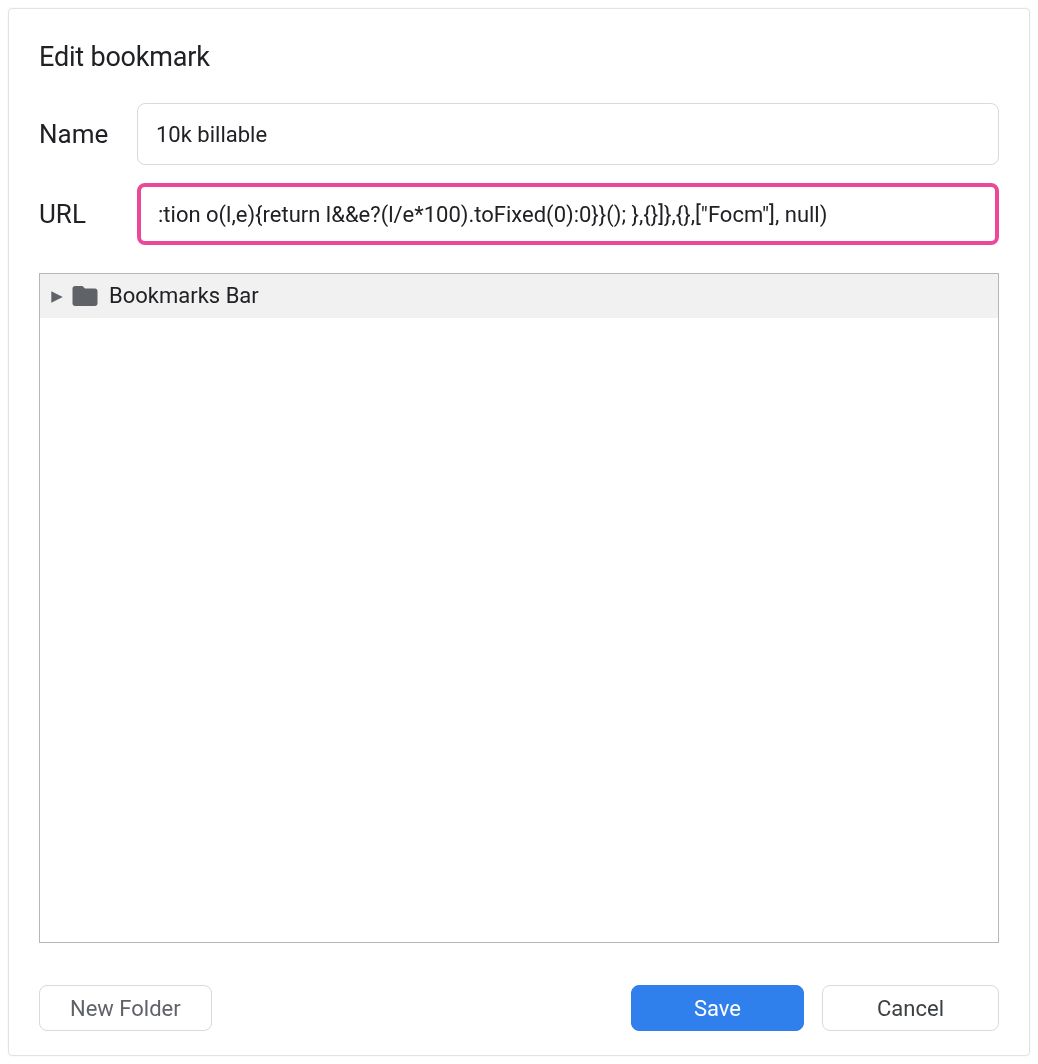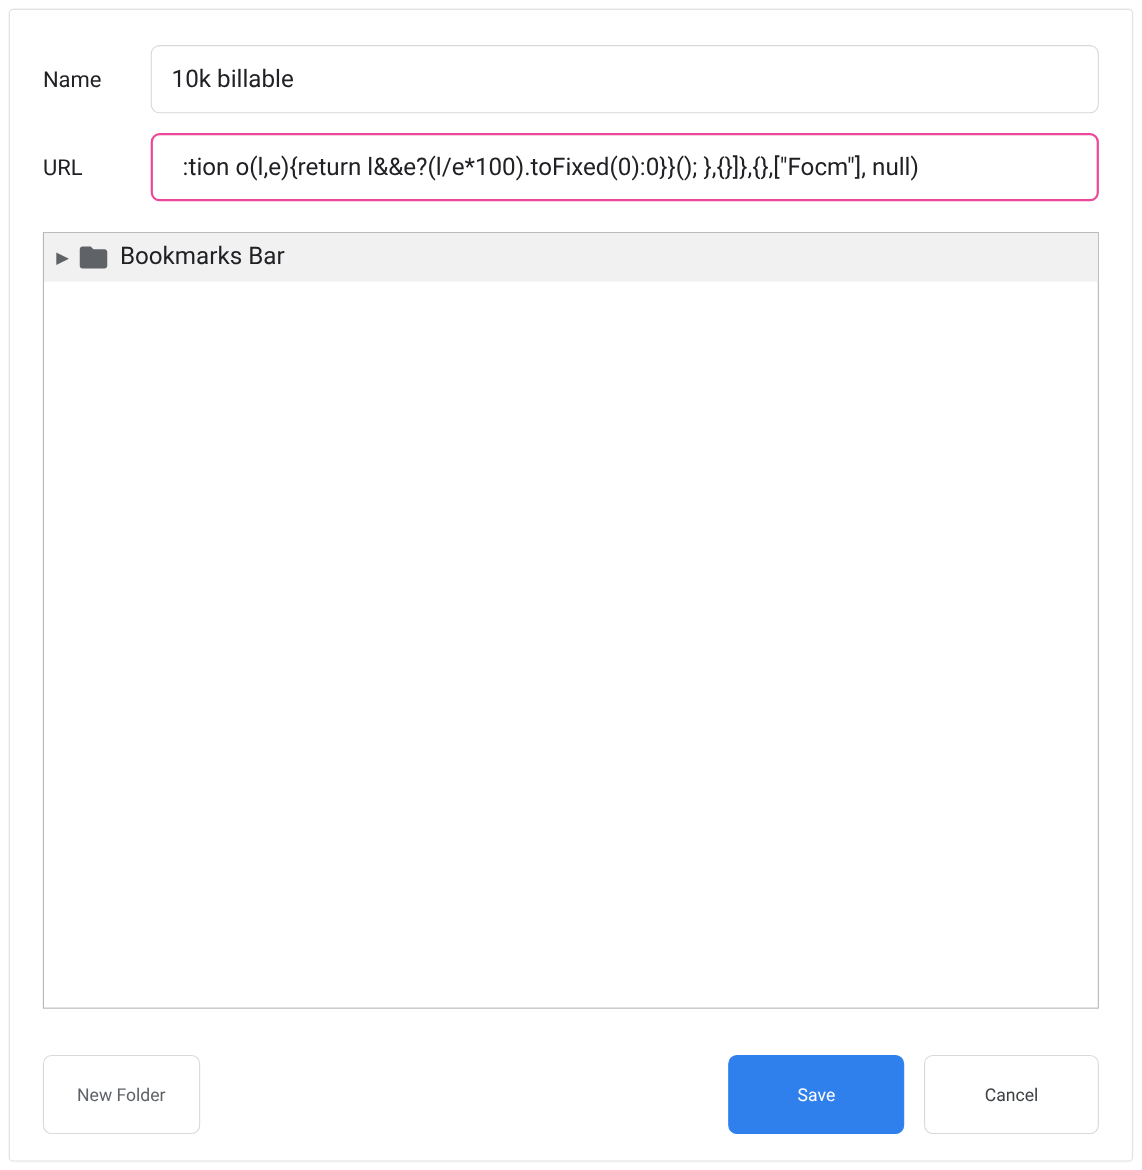--- a/index.html
+++ b/index.html
@@ -38,38 +38,38 @@
     margin: 0 0 30px 0;
     letter-spacing: -0.2px;
   }
   .form-row {
     display: flex;
     align-items: center;
     margin-bottom: 18px;
   }
   .form-label {
     width: 98px;
-    font-size: 20px;
+    font-size: 26px;
     color: #202124;
   }
   .form-input {
     flex: 1;
     height: 62px;
     border: 1px solid #d9d9d9;
     border-radius: 8px;
     font-size: 22px;
     padding: 0 18px;
     color: #202124;
     outline: none;
     background: #fff;
     font-family: inherit;
   }
   .form-input.focused {
-    border: 2px solid #ec4899;
-    padding: 0 27px;
+    border: 4px solid #ec4899;
+    padding: 0 17px;
   }
   .folder-tree {
     flex: 1;
     border: 1px solid #b6b6b6;
     background: #ffffff;
     margin-top: 10px;
     overflow: auto;
   }
   .tree-row {
     display: flex;
@@ -100,23 +100,23 @@
     line-height: 1;
   }
   .button-row {
     display: flex;
     align-items: center;
     margin-top: 42px;
     gap: 18px;
   }
   .spacer { flex: 1; }
   .btn {
-    height: 72px;
+    height: 46px;
     border-radius: 8px;
-    font-size: 16px;
+    font-size: 22px;
     padding: 0 30px;
     cursor: pointer;
     font-family: inherit;
     outline: none;
   }
   .btn-secondary {
     background: #ffffff;
     border: 1px solid #d9d9d9;
     color: #5f6368;
   }
@@ -133,20 +133,21 @@
     padding: 0 62px;
   }
 </style>
 </head>
 <body>
 
 <div class="backdrop"></div>
 
 <div class="dialog">
 
+  <h1 class="dialog-title">Edit bookmark</h1>
 
   <div class="form-row">
     <div class="form-label">Name</div>
     <input class="form-input" type="text" value="10k billable" style="">
   </div>
 
   <div class="form-row">
     <div class="form-label">URL</div>
     <input class="form-input focused" type="text" value=":tion o(l,e){return l&amp;&amp;e?(l/e*100).toFixed(0):0}}(); },{}]},{},[&quot;Focm&quot;], null)" style="">
   </div>

